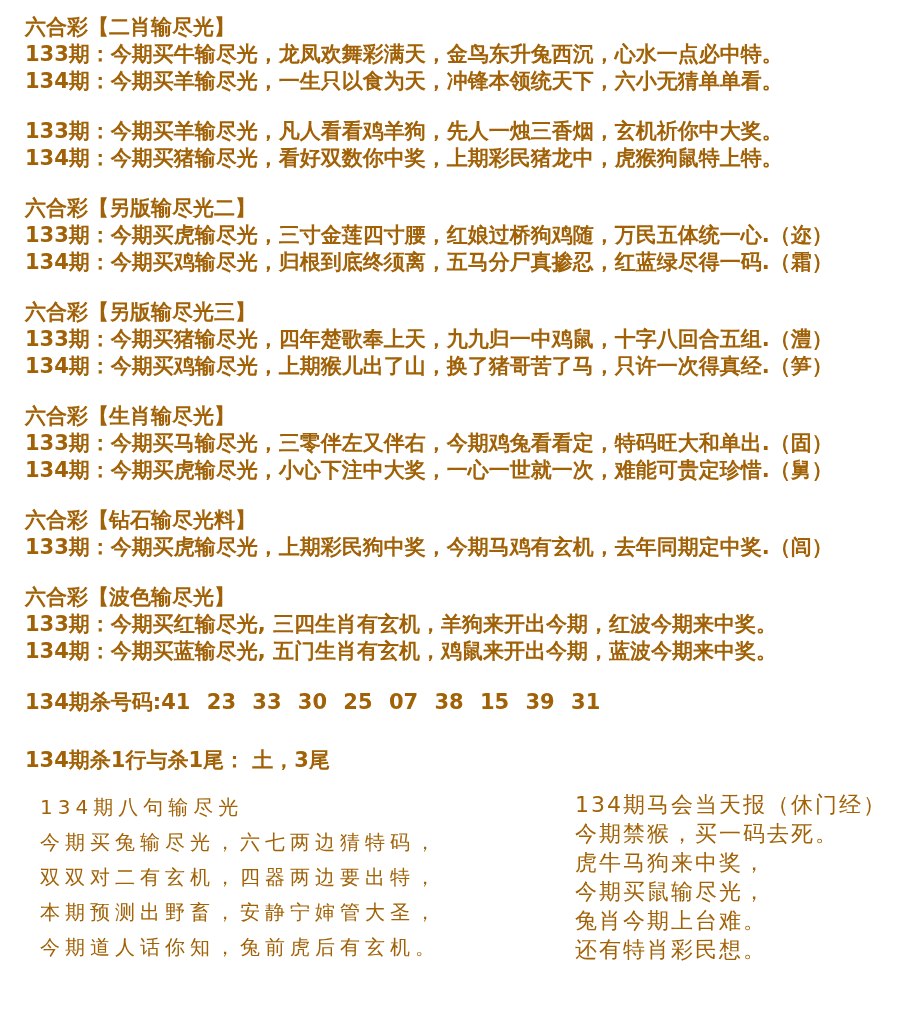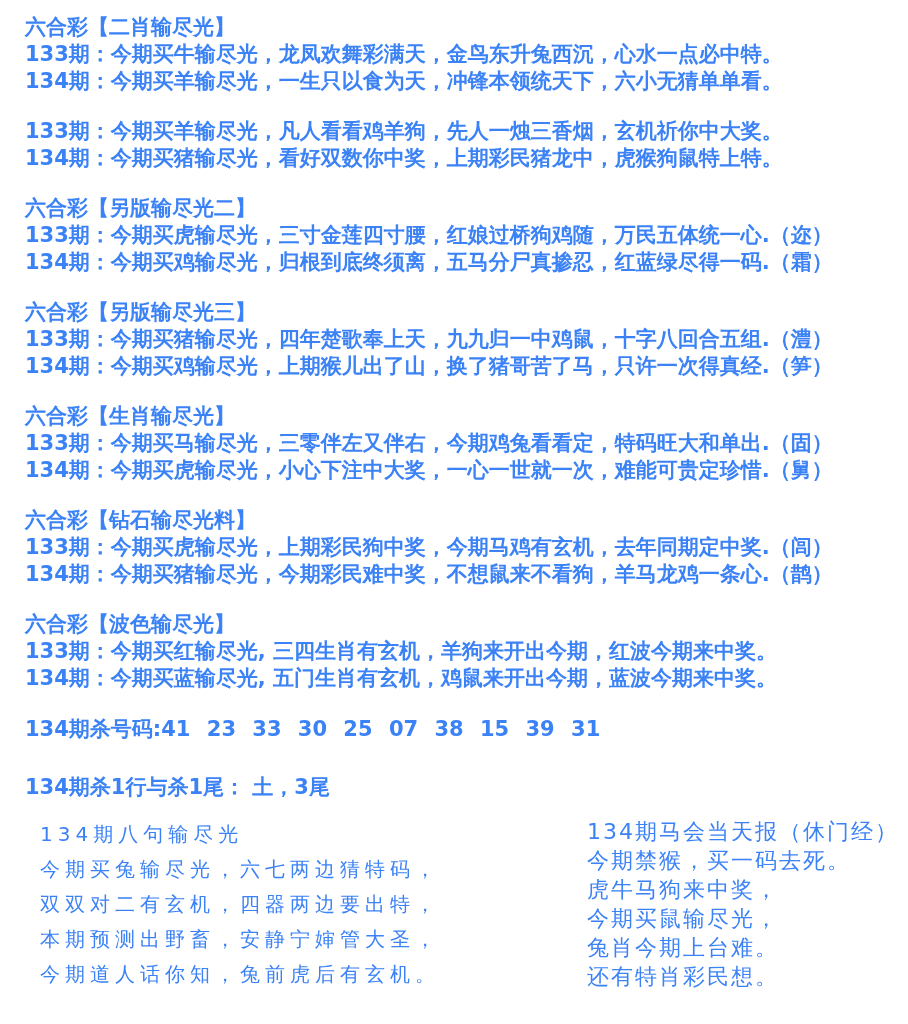--- a/index.html
+++ b/index.html
@@ -1,21 +1,21 @@
 <!DOCTYPE html>
 <html><head>
 <meta charset="utf-8">
 <style>
   html, body { margin: 0; padding: 0; background: #ffffff; }
   .page {
     position: relative;
     width: 908px;
     height: 1024px;
     background: #ffffff;
-    color: #3b82f6;
+    color: #a16207;
     font-family: "DejaVu Sans", sans-serif;
     overflow: hidden;
     box-sizing: border-box;
     padding-top: 14px;
   }
   .section {
     margin: 0 0 23px 25px;
     font-size: 21px;
     line-height: 27px;
     font-weight: 700;
@@ -35,21 +35,20 @@
     margin: 30px 0 0 25px;
     font-size: 21px;
     line-height: 28px;
     font-weight: 700;
     white-space: nowrap;
   }
   .bottom-row {
     display: flex;
     margin-top: 16px;
     align-items: flex-start;
-    gap: 12px;
   }
   .eight-block {
     margin-left: 40px;
     width: 535px;
     font-size: 20px;
     line-height: 35px;
     letter-spacing: 5px;
     font-weight: 400;
     white-space: nowrap;
     flex: none;
@@ -94,21 +93,20 @@
 
   <div class="section">
     <div class="section-title">六合彩【生肖输尽光】</div>
     <div class="forecast-line">133期：今期买马输尽光，三零伴左又伴右，今期鸡兔看看定，特码旺大和单出.（固）</div>
     <div class="forecast-line">134期：今期买虎输尽光，小心下注中大奖，一心一世就一次，难能可贵定珍惜.（舅）</div>
   </div>
 
   <div class="section">
     <div class="section-title">六合彩【钻石输尽光料】</div>
     <div class="forecast-line">133期：今期买虎输尽光，上期彩民狗中奖，今期马鸡有玄机，去年同期定中奖.（闾）</div>
-    <div class="forecast-line">134期：今期买猪输尽光，今期彩民难中奖，不想鼠来不看狗，羊马龙鸡一条心.（鹊）</div>
   </div>
 
   <div class="section">
     <div class="section-title">六合彩【波色输尽光】</div>
     <div class="forecast-line">133期：今期买红输尽光, 三四生肖有玄机，羊狗来开出今期，红波今期来中奖。</div>
     <div class="forecast-line">134期：今期买蓝输尽光, 五门生肖有玄机，鸡鼠来开出今期，蓝波今期来中奖。</div>
   </div>
 
   <div class="kill-line">
     <span>134期杀号码:</span><span class="kill-numbers">41 23 33 30 25 07 38 15 39 31</span>

